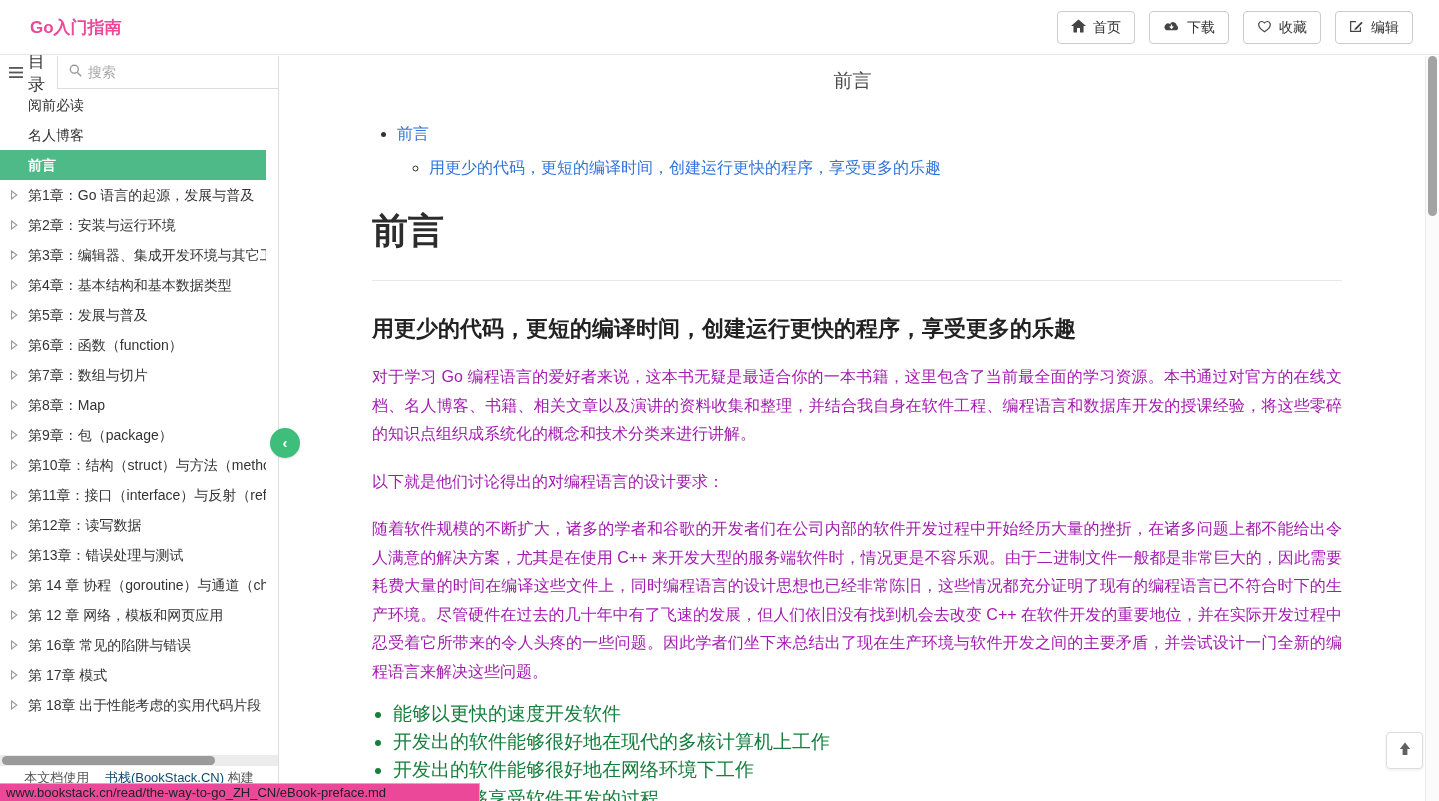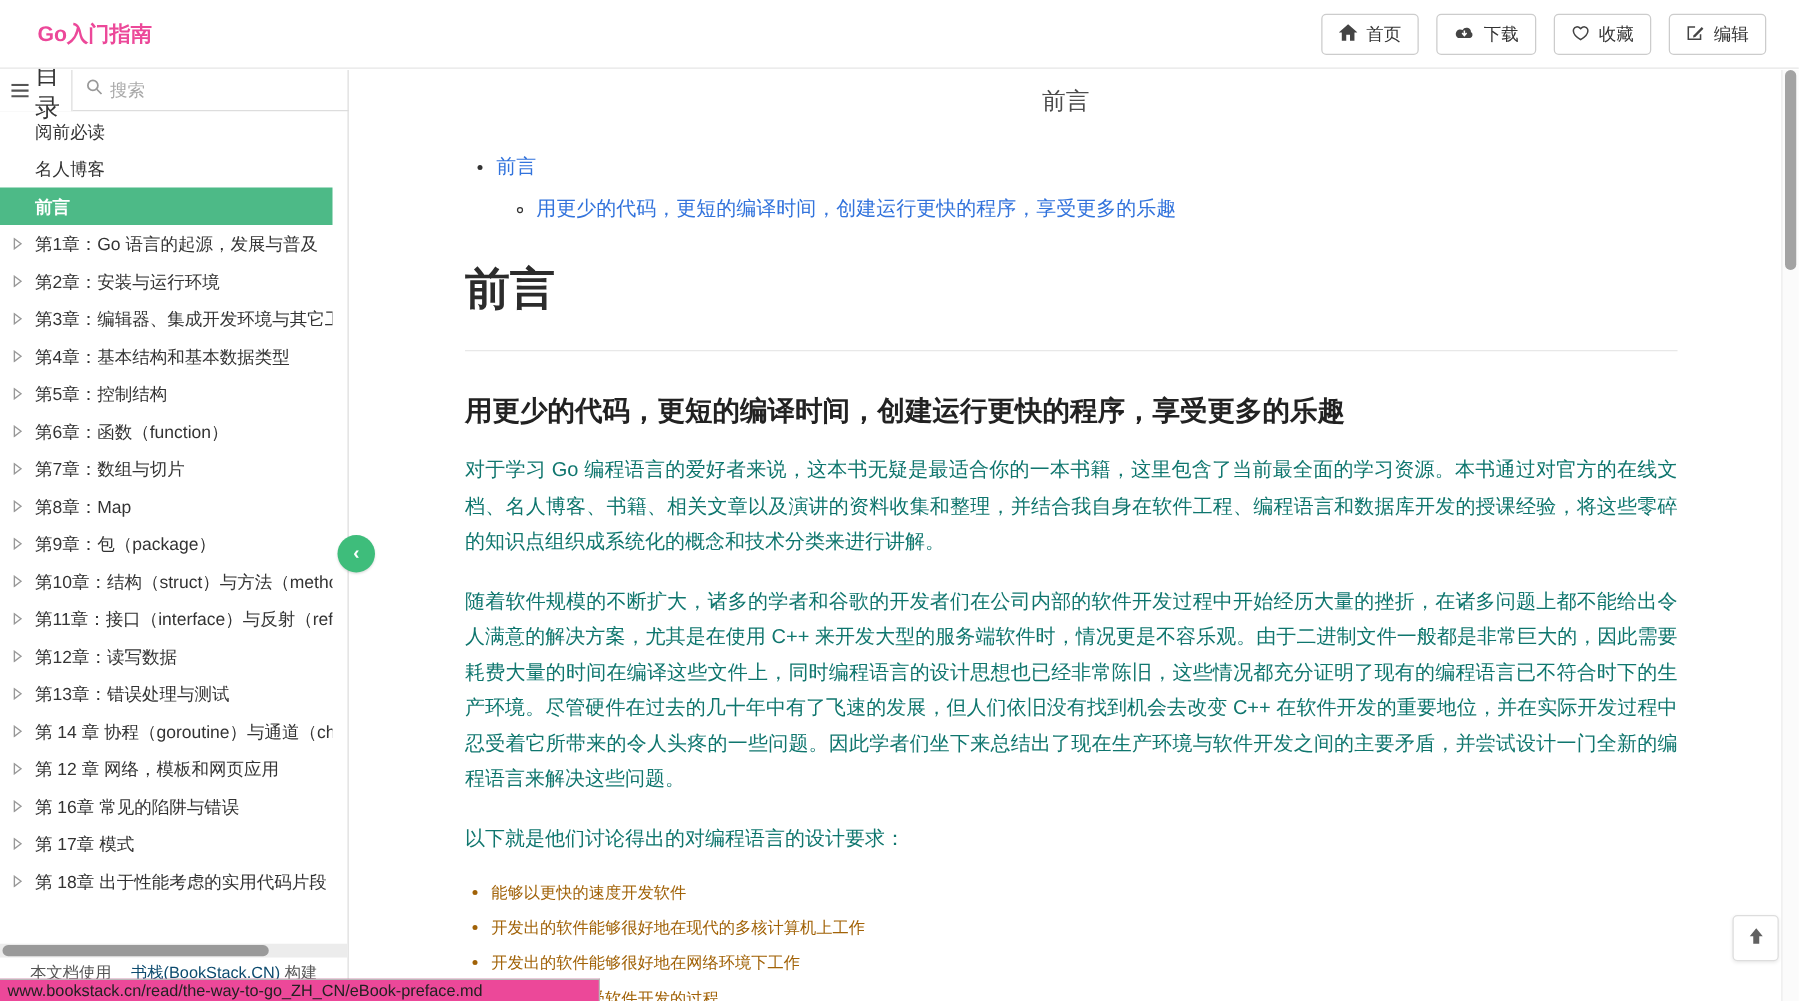--- a/index.html
+++ b/index.html
@@ -17,21 +17,21 @@
     font-size:14px; color:#333; cursor:pointer; font-family:inherit; }
   .hbtn svg { flex:0 0 auto; }
 
   
   .sidebar { position:absolute; left:0; top:56px; width:279px; height:745px;
     background:#fff; border-right:1px solid #ddd; z-index:10; }
   .side-tabbar { position:absolute; left:0; top:0; width:279px; height:33px;
     border-bottom:1px solid #ddd; display:flex; }
   .toc-tab { width:58px; height:33px; border-right:1px solid #ddd;
     display:flex; align-items:center; gap:5px; padding-left:9px;
-    font-size:20px; color:#333; cursor:pointer; background:#fff; }
+    font-size:17px; color:#333; cursor:pointer; background:#fff; }
   .search-box { flex:1; display:flex; align-items:center; gap:6px; padding-left:11px; }
   .search-box input { border:none; outline:none; font-size:14px; width:170px;
     color:#333; font-family:inherit; background:transparent; }
   .search-box input::placeholder { color:#a9a9a9; }
 
   .side-list { position:absolute; left:0; top:34px; width:266px; }
   .side-item { position:relative; height:30px; line-height:30px; padding-left:28px;
     font-size:14px; color:#333; white-space:nowrap; overflow:hidden;
     cursor:pointer; }
   .side-item .caret { position:absolute; left:10px; top:10px; line-height:0; }
@@ -57,24 +57,24 @@
   .page-header { margin-top:12px; text-align:center; font-size:19px; color:#4c4c4c; }
   .content-col { width:970px; margin-left:92px; }
   .doc-toc { margin-top:26px; font-size:16px; }
   .doc-toc ul { list-style:disc; padding-left:25px; }
   .doc-toc ul ul { list-style:circle; padding-left:32px; margin-top:7px; }
   .doc-toc li { line-height:27px; color:#333; }
   .doc-toc a { color:#3273dc; text-decoration:none; cursor:pointer; }
   .doc-h1 { margin-top:26px; font-size:36px; font-weight:bold; color:#2c2c2c;
     padding-bottom:24px; border-bottom:1px solid #e8e8e8; }
   .doc-h2 { margin-top:33px; font-size:22px; font-weight:bold; color:#222; }
-  .doc-p { margin-top:19px; font-size:16px; line-height:28.5px; color:#0f766e;
+  .doc-p { margin-top:19px; font-size:16px; line-height:28.5px; color:#a21caf;
     text-align:justify; }
   .doc-ul { margin-top:14px; padding-left:21px; list-style:disc; }
-  .doc-ul li { font-size:13px; line-height:28.2px; color:#a16207; }
+  .doc-ul li { font-size:19px; line-height:28.2px; color:#15803d; }
 
   
   .v-scrollbar { position:absolute; right:0; top:56px; width:14px; height:745px;
     background:#fbfbfb; border-left:1px solid #ebebeb; z-index:40; }
   .v-scrollbar .thumb { position:absolute; left:2px; top:0; width:9px; height:160px;
     border-radius:5px; background:#a3a3a3; cursor:pointer; }
 
   .back-to-top { position:absolute; left:1386px; top:732px; width:37px; height:37px;
     background:#fff; border:1px solid #ddd; border-radius:4px; cursor:pointer;
     display:flex; align-items:center; justify-content:center; z-index:50;
@@ -150,21 +150,21 @@
             <path d="M1.5 1 L6.8 5 L1.5 9 Z" fill="none" stroke="#999" stroke-width="1.1"></path>
           </svg></span><span>第2章：安装与运行环境</span></div>
     <div class="side-item"><span class="caret"><svg width="8" height="10" viewBox="0 0 8 10">
             <path d="M1.5 1 L6.8 5 L1.5 9 Z" fill="none" stroke="#999" stroke-width="1.1"></path>
           </svg></span><span>第3章：编辑器、集成开发环境与其它工具</span></div>
     <div class="side-item"><span class="caret"><svg width="8" height="10" viewBox="0 0 8 10">
             <path d="M1.5 1 L6.8 5 L1.5 9 Z" fill="none" stroke="#999" stroke-width="1.1"></path>
           </svg></span><span>第4章：基本结构和基本数据类型</span></div>
     <div class="side-item"><span class="caret"><svg width="8" height="10" viewBox="0 0 8 10">
             <path d="M1.5 1 L6.8 5 L1.5 9 Z" fill="none" stroke="#999" stroke-width="1.1"></path>
-          </svg></span><span>第5章：控制结构</span></div>
+          </svg></span><span>第5章：发展与普及</span></div>
     <div class="side-item"><span class="caret"><svg width="8" height="10" viewBox="0 0 8 10">
             <path d="M1.5 1 L6.8 5 L1.5 9 Z" fill="none" stroke="#999" stroke-width="1.1"></path>
           </svg></span><span>第6章：函数（function）</span></div>
     <div class="side-item"><span class="caret"><svg width="8" height="10" viewBox="0 0 8 10">
             <path d="M1.5 1 L6.8 5 L1.5 9 Z" fill="none" stroke="#999" stroke-width="1.1"></path>
           </svg></span><span>第7章：数组与切片</span></div>
     <div class="side-item"><span class="caret"><svg width="8" height="10" viewBox="0 0 8 10">
             <path d="M1.5 1 L6.8 5 L1.5 9 Z" fill="none" stroke="#999" stroke-width="1.1"></path>
           </svg></span><span>第8章：Map</span></div>
     <div class="side-item"><span class="caret"><svg width="8" height="10" viewBox="0 0 8 10">
@@ -224,22 +224,22 @@
             </li>
           </ul>
         </li>
       </ul>
     </div>
 
     <h1 class="doc-h1">前言</h1>
     <h2 class="doc-h2">用更少的代码，更短的编译时间，创建运行更快的程序，享受更多的乐趣</h2>
 
     <p class="doc-p">对于学习 Go 编程语言的爱好者来说，这本书无疑是最适合你的一本书籍，这里包含了当前最全面的学习资源。本书通过对官方的在线文档、名人博客、书籍、相关文章以及演讲的资料收集和整理，并结合我自身在软件工程、编程语言和数据库开发的授课经验，将这些零碎的知识点组织成系统化的概念和技术分类来进行讲解。</p>
+    <p class="doc-p">以下就是他们讨论得出的对编程语言的设计要求：</p>
     <p class="doc-p">随着软件规模的不断扩大，诸多的学者和谷歌的开发者们在公司内部的软件开发过程中开始经历大量的挫折，在诸多问题上都不能给出令人满意的解决方案，尤其是在使用 C++ 来开发大型的服务端软件时，情况更是不容乐观。由于二进制文件一般都是非常巨大的，因此需要耗费大量的时间在编译这些文件上，同时编程语言的设计思想也已经非常陈旧，这些情况都充分证明了现有的编程语言已不符合时下的生产环境。尽管硬件在过去的几十年中有了飞速的发展，但人们依旧没有找到机会去改变 C++ 在软件开发的重要地位，并在实际开发过程中忍受着它所带来的令人头疼的一些问题。因此学者们坐下来总结出了现在生产环境与软件开发之间的主要矛盾，并尝试设计一门全新的编程语言来解决这些问题。</p>
-    <p class="doc-p">以下就是他们讨论得出的对编程语言的设计要求：</p>
 
     <ul class="doc-ul">
       <li>能够以更快的速度开发软件</li>
       <li>开发出的软件能够很好地在现代的多核计算机上工作</li>
       <li>开发出的软件能够很好地在网络环境下工作</li>
       <li>使人们能够享受软件开发的过程</li>
     </ul>
   </div>
 </main>
 

